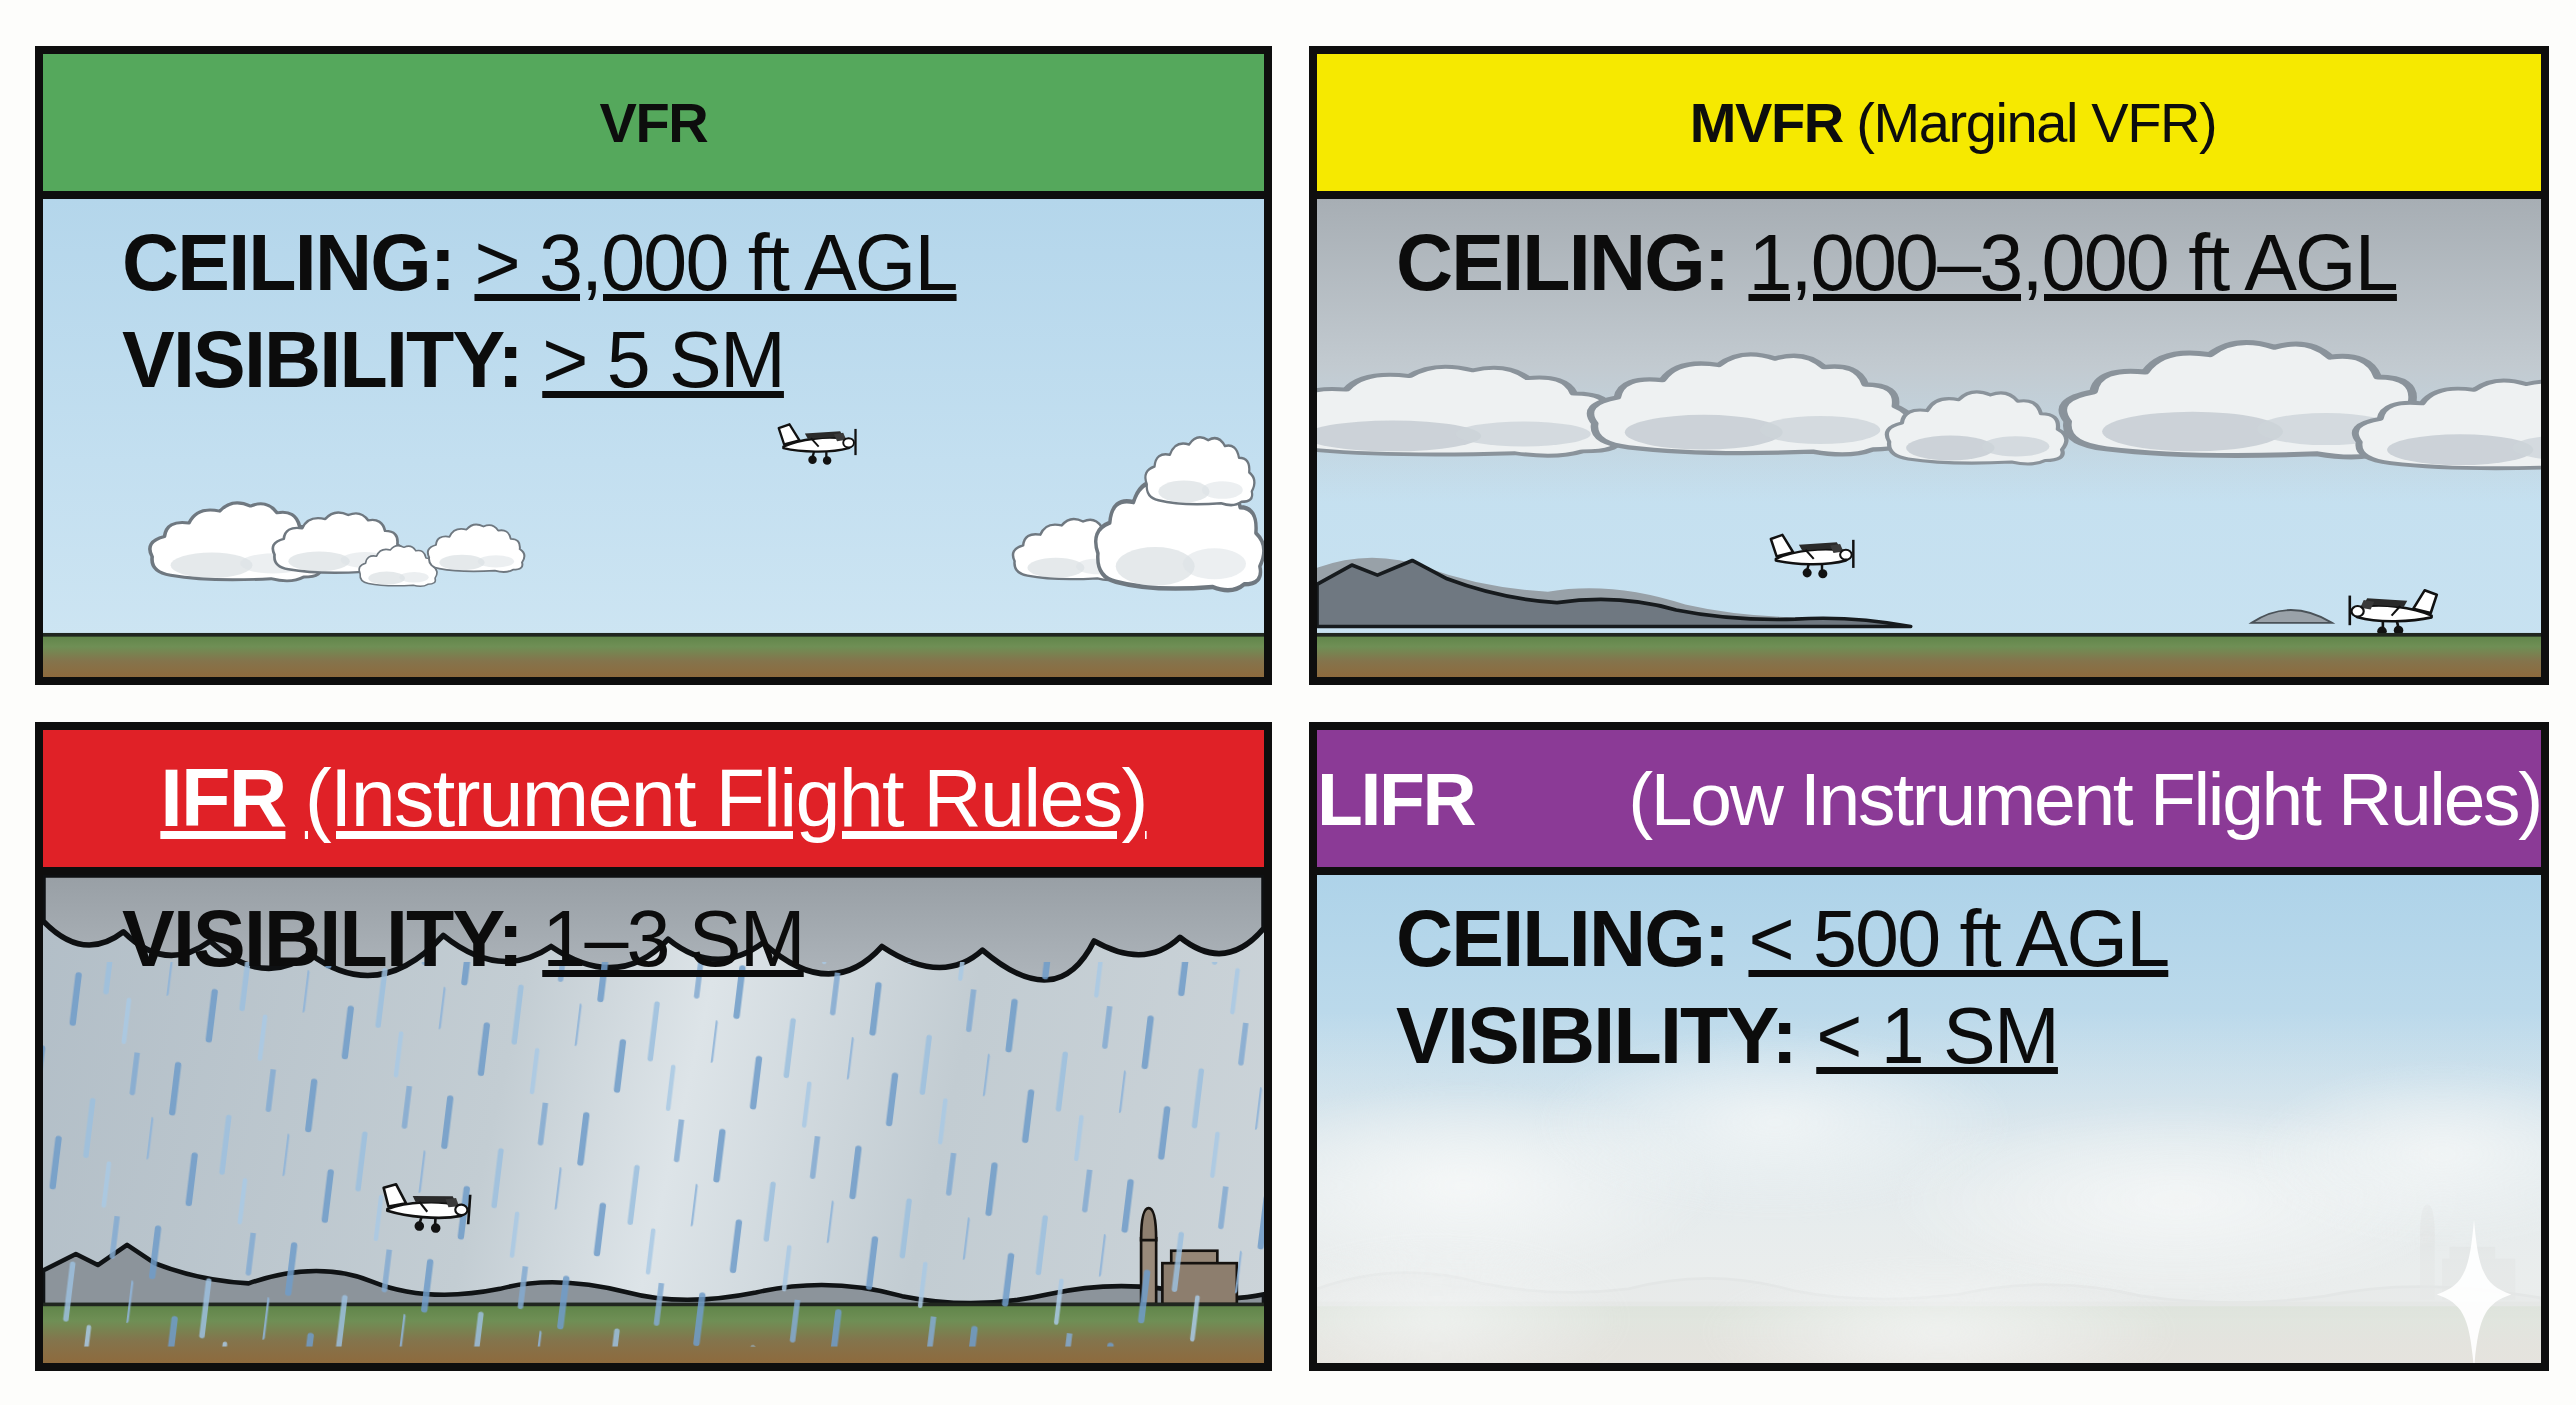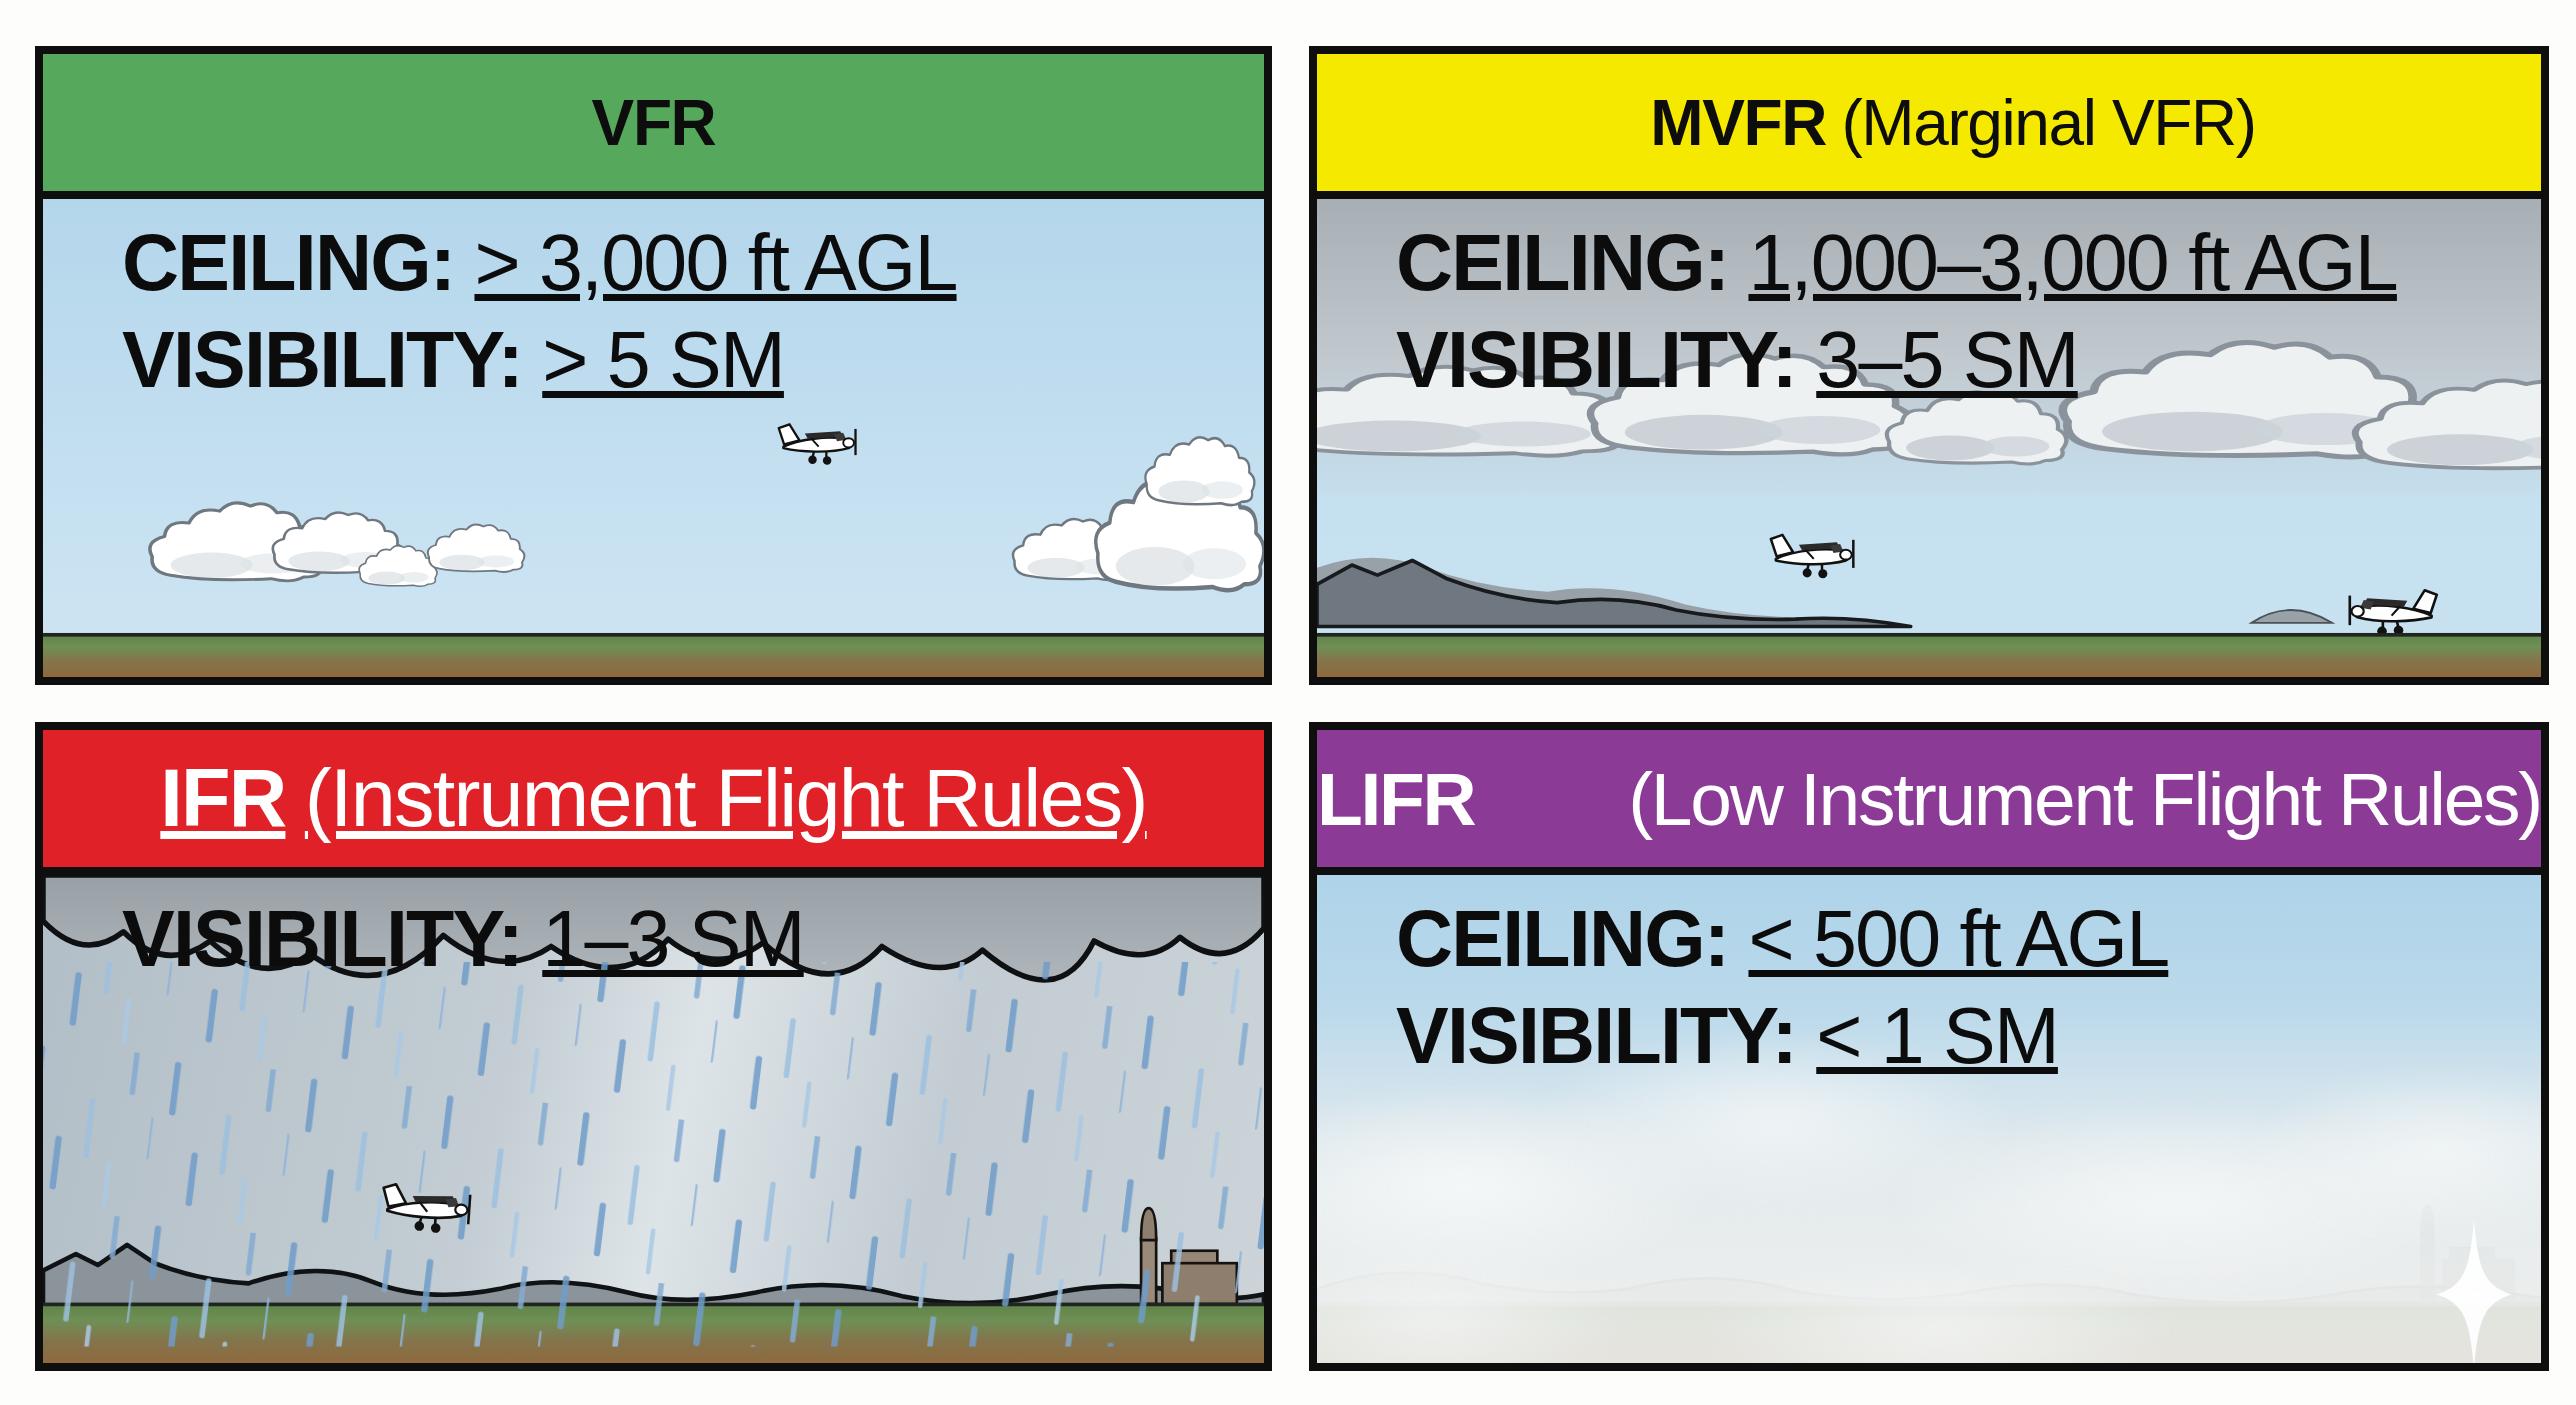--- a/index.html
+++ b/index.html
@@ -13,21 +13,21 @@
     display:grid;grid-template-columns:1237px 1240px;grid-template-rows:639px 649px;
     column-gap:37px;row-gap:37px;
   }
   .panel{
     border:8.2px solid #0e0e0e;background:#fff;box-sizing:border-box;
     display:flex;flex-direction:column;overflow:hidden;
   }
   .hdr{
     height:137px;flex:0 0 137px;border-bottom:8.2px solid #0e0e0e;
     display:flex;align-items:center;justify-content:center;
-    font-size:64px;letter-spacing:-1.4px;white-space:nowrap;
+    font-size:56px;letter-spacing:-1.4px;white-space:nowrap;
   }
   .hdr .abbr{font-weight:700;}
   .hdr .rest{font-weight:400;margin-left:.24em;}
   .panel-ifr .hdr{font-size:81px;letter-spacing:-1.8px;}
   .panel-lifr .hdr{font-size:75px;letter-spacing:-2.3px;justify-content:space-between;}
   .scene{position:relative;flex:1;overflow:hidden;}
   .scene>svg.art{position:absolute;inset:0;width:100%;height:100%;display:block;}
   .sky-vfr {background:linear-gradient(#b4d6eb, #c3dff0 55%, #cfe6f3);}
   .sky-mvfr{background:linear-gradient(#c0ddee 0%, #c8e2f1 100%);}
   .sky-ifr {background:linear-gradient(103deg,#b2bec7 0%,#c3cdd3 38%,#dde4e8 52%,#c2ccd2 72%,#ccd4d9 100%);}
@@ -165,24 +165,20 @@
         <use href="#plane-r" transform="translate(490,358) scale(0.9)"></use>
         <use href="#plane-r" transform="translate(1228,418) scale(-0.95,0.95)"></use>
         <rect x="0" y="475" width="1336" height="46" fill="url(#groundGrad)"></rect>
         <rect x="0" y="473" width="1336" height="4" fill="#20261f"></rect>
       </svg>
       <div class="mins">
         <div>
           <span class="lbl">CEILING:</span>
           <span class="val">1,000–3,000 ft AGL</span>
         </div>
-        <div>
-          <span class="lbl">VISIBILITY:</span>
-          <span class="val">3–5 SM</span>
-        </div>
       </div>
     </div>
   </section>
 
   <section class="panel panel-ifr">
     <div class="hdr" style="background-color: rgb(224, 33, 39); color: rgb(255, 255, 255); text-decoration: underline;">
       <span class="abbr">IFR</span>
       <span class="rest">(Instrument Flight Rules)</span>
     </div>
     <div class="scene sky-ifr">

